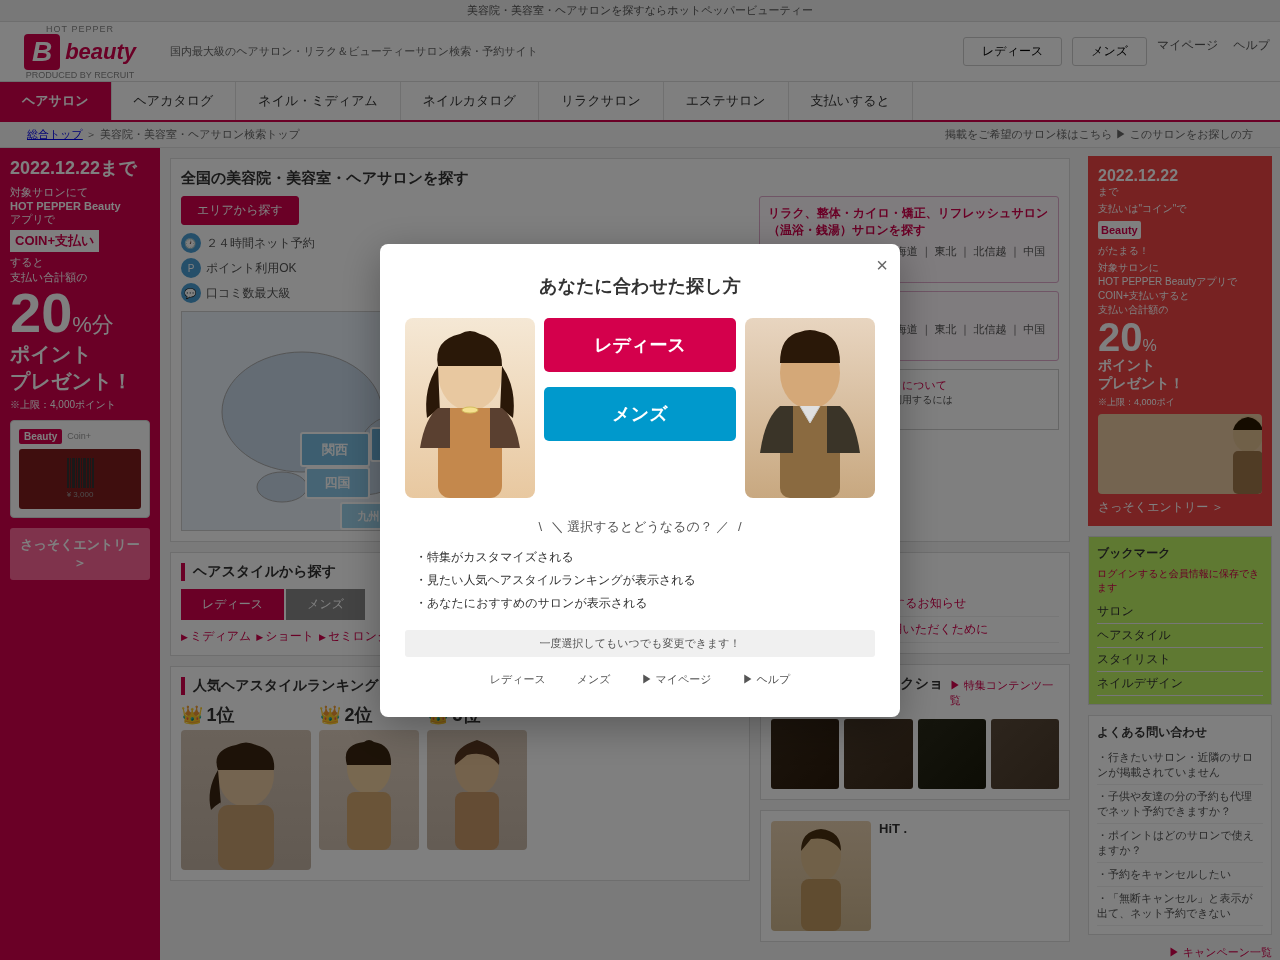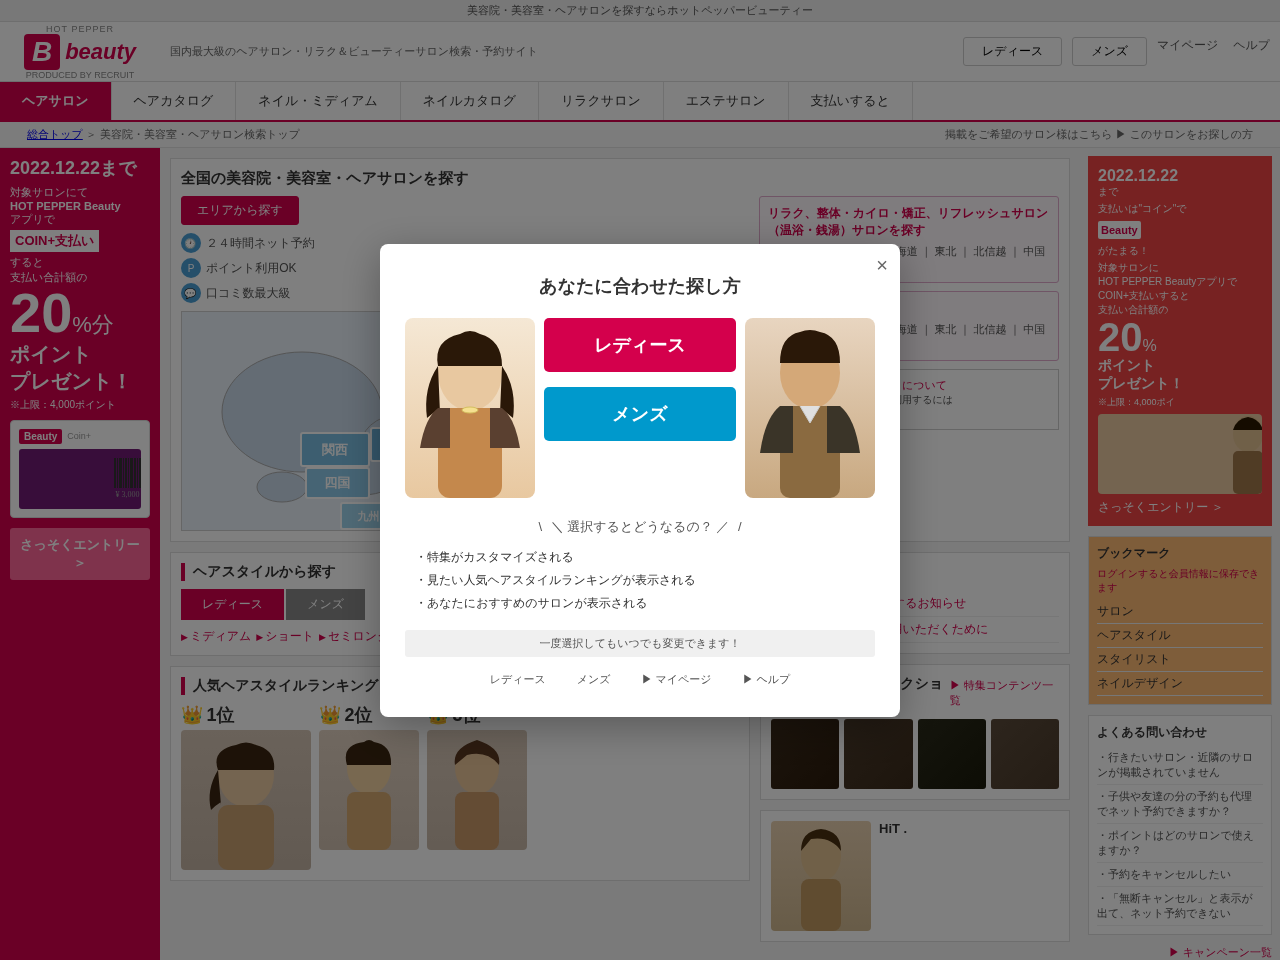--- a/index.html
+++ b/index.html
@@ -85,21 +85,21 @@
     .rank-photo { width: 100px; height: 120px; background: linear-gradient(135deg, #d4c4c4, #c4b4b4); border-radius: 4px; display: flex; align-items: flex-end; justify-content: center; overflow: hidden; position: relative; }
     .rank-photo-1 { width: 130px; height: 140px; }
 
     
     .right-sidebar { width: 200px; min-width: 200px; padding: 8px; }
 
     
     .right-ad { background: #ef4444; color: #fff; padding: 10px; margin-bottom: 10px; }
 
     
-    .bookmark-section { background: #fdba74; border: 1px solid #ddd; padding: 8px; margin-bottom: 10px; }
+    .bookmark-section { background: #bef264; border: 1px solid #ddd; padding: 8px; margin-bottom: 10px; }
     .bookmark-title { font-size: 12px; font-weight: bold; color: #333; margin-bottom: 5px; }
     .bookmark-subtitle { font-size: 10px; color: #d4004c; margin-bottom: 5px; }
     .bookmark-links { font-size: 12px; }
     .bookmark-links div { padding: 3px 0; border-bottom: 1px solid #eee; color: #333; }
 
     
     .faq-section { background: #fff; border: 1px solid #ddd; padding: 8px; margin-bottom: 10px; }
     .faq-title { font-size: 12px; font-weight: bold; color: #333; margin-bottom: 5px; }
     .faq-item { font-size: 11px; color: #555; padding: 4px 0; border-bottom: 1px solid #eee; }
     .faq-item::before { content: '・'; }
@@ -212,21 +212,21 @@
     </div>
     <div style="font-size:20px;font-weight:bold;">ポイント</div>
     <div style="font-size:20px;font-weight:bold;">プレゼント！</div>
     <div style="font-size:10px;margin-top:3px;">※上限：4,000ポイント</div>
     
     <div class="app-promo">
       <div style="display:flex;align-items:center;gap:5px;margin-bottom:5px;">
         <div style="background:#d4004c;color:#fff;padding:2px 5px;border-radius:2px;font-size:10px;font-weight:bold;">Beauty</div>
         <div style="font-size:9px;color:#999;">Coin+</div>
       </div>
-      <div style="background:#701a75;width:100%;height:60px;border-radius:3px;display:flex;align-items:center;justify-content:flex-end;font-family:Liberation Serif, serif;">
+      <div style="background:#7f1d1d;width:100%;height:60px;border-radius:3px;display:flex;align-items:center;justify-content:center;">
         <div style="font-size:9px;color:#999;text-align:center;">
           <div style="display:flex;gap:1px;">
             <div style="width:2px;height:30px;background:#333;"></div>
             <div style="width:1px;height:30px;background:#333;"></div>
             <div style="width:3px;height:30px;background:#333;"></div>
             <div style="width:1px;height:30px;background:#333;"></div>
             <div style="width:2px;height:30px;background:#333;"></div>
             <div style="width:1px;height:30px;background:#333;"></div>
             <div style="width:3px;height:30px;background:#333;"></div>
             <div style="width:2px;height:30px;background:#333;"></div>

